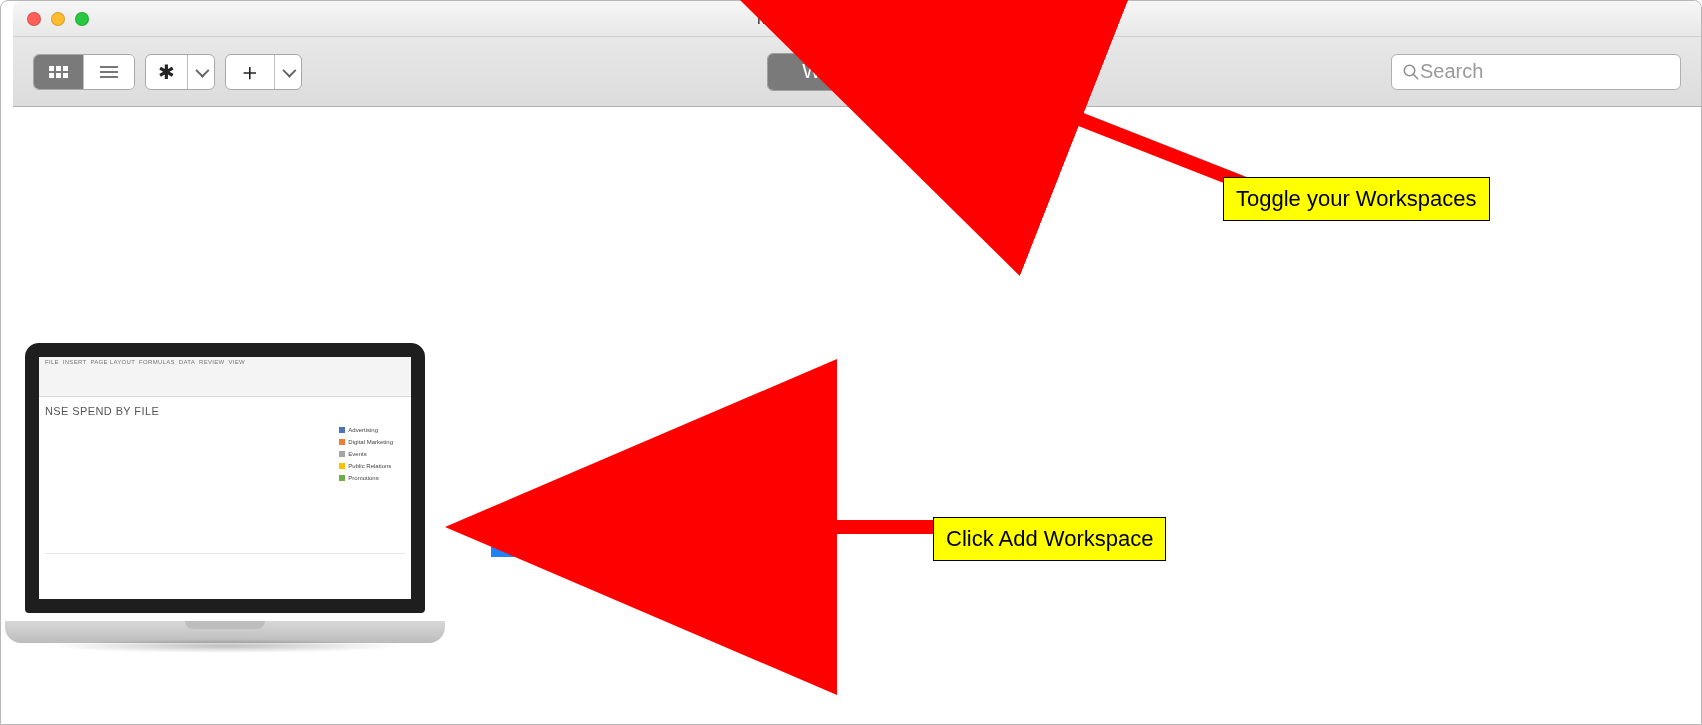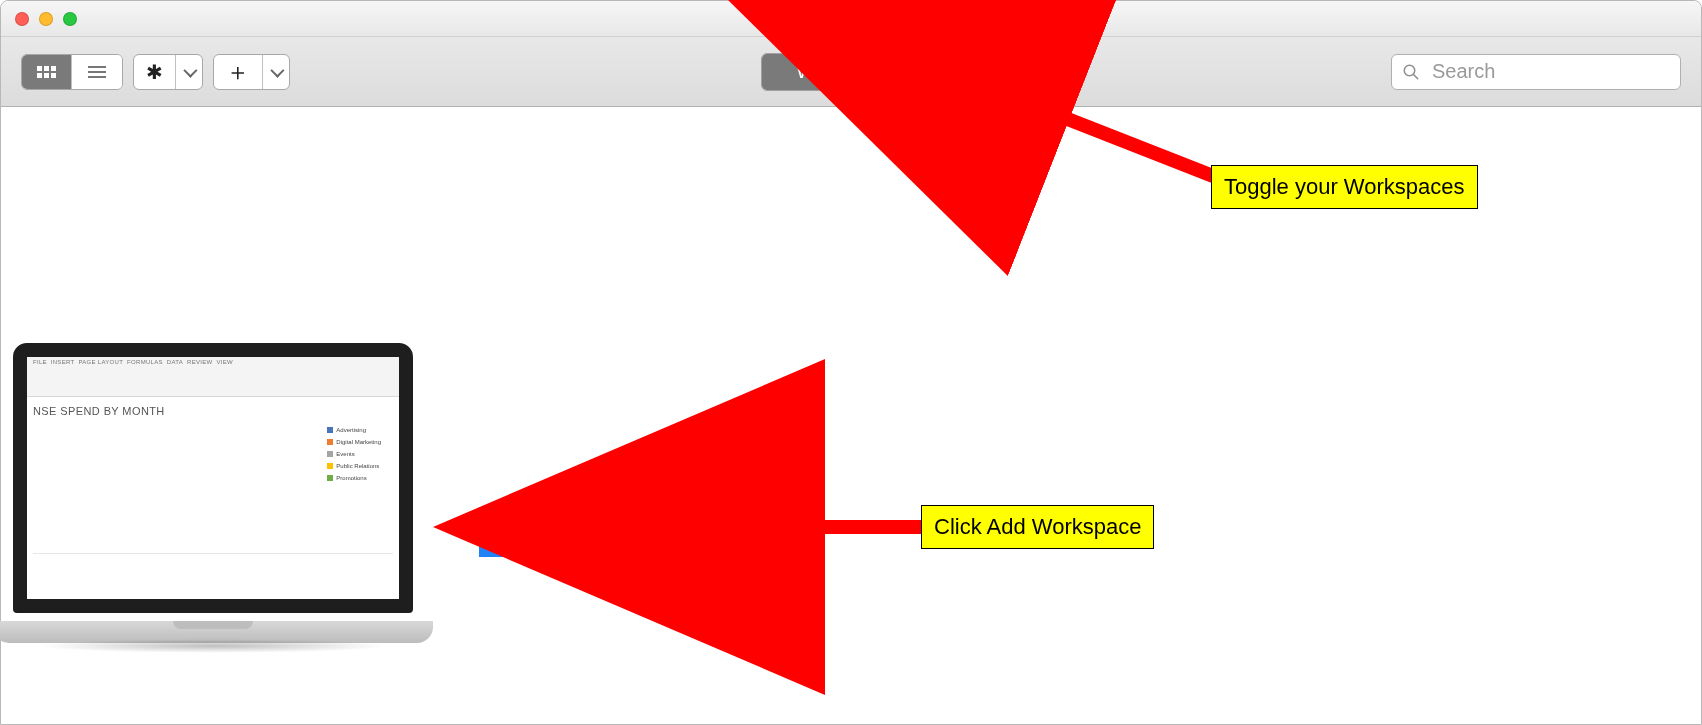--- a/index.html
+++ b/index.html
@@ -1,17 +1,17 @@
 <!DOCTYPE html>
 <html><head>
 <meta charset="utf-8">
 <style>
   * { box-sizing: border-box; margin: 0; padding: 0; }
   html, body { width: 1702px; height: 725px; font-family: -apple-system, "Helvetica Neue", Arial, sans-serif; background:#fff; overflow:hidden; }
-  .window { width:100%; height:100%; display:flex; flex-direction:column; border:1px solid #b8b8b8; border-radius:8px 8px 0 0; position:relative; }
+  .window { width:100%; height:100%; display:flex; flex-direction:column; border:1px solid #b8b8b8; border-radius:8px 8px 0 0; position:relative;padding-left:12px; }
 
   
   .titlebar { height:36px; background:linear-gradient(#f6f6f6,#e8e8e8); border-bottom:1px solid #d0d0d0; display:flex; align-items:center; position:relative; border-radius:8px 8px 0 0;}
   .traffic { display:flex; gap:10px; padding-left:14px; }
   .tl { width:14px; height:14px; border-radius:50%; border:1px solid rgba(0,0,0,.15);}
   .tl.red{background:#ff5f57;} .tl.yellow{background:#febc2e;} .tl.green{background:#28c840;}
   .title { position:absolute; left:0; right:0; text-align:center; font-size:17px; color:#333; font-weight:400; pointer-events:none;}
 
   
   .toolbar { height:70px; background:linear-gradient(#e8e8e8,#dcdcdc); border-bottom:1px solid #b0b0b0; display:flex; align-items:center; padding:0 20px; position:relative; }
@@ -36,21 +36,21 @@
   .plus{ font-size:24px; font-weight:300; color:#222; line-height:0;}
 
   
   .tabs { position:absolute; left:50%; transform:translateX(-50%); display:flex; border:1px solid #a0a0a0; border-radius:6px; overflow:hidden; height:38px; background:#fff;}
   .tab { width:178px; display:flex; align-items:center; justify-content:center; font-size:20px; color:#333; cursor:pointer; border-right:1px solid #a0a0a0;}
   .tab:last-child{border-right:none;}
   .tab.active{ background:#7a7a7a; color:#fff;}
 
   
   .search-wrap{ margin-left:auto; }
-  .search{ width:290px; height:36px; border:1px solid #b0b0b0; border-radius:6px; background:#fff; display:flex; align-items:center; padding:0 10px; gap:12px;}
+  .search{ width:290px; height:36px; border:1px solid #b0b0b0; border-radius:6px; background:#fff; display:flex; align-items:center; padding:0 10px; gap:0;}
   .search svg{ flex:0 0 auto;}
   .search input{ border:none; outline:none; font-size:20px; color:#555; width:100%; background:transparent;}
   .search input::placeholder{ color:#9a9a9a; }
 
   
   .content{ flex:1; background:#fff; position:relative; }
 
   .prompt-text{ position:absolute; left:478px; top:316px; font-size:27px; color:#333; line-height:1.35; font-weight:400; max-width:360px;}
   .add-btn{ position:absolute; left:478px; top:400px; background:#1f83f7; color:#fff; font-size:22px; padding:12px 28px; border:none; cursor:pointer;}
 
@@ -68,21 +68,21 @@
   .c1{background:#4a73b8;} .c2{background:#ee7d31;} .c3{background:#a5a5a5;} .c4{background:#ffc000;} .c5{background:#71ad47;}
   .legend-s{ position:absolute; right:18px; top:70px; font-size:6px; color:#444; display:flex; flex-direction:column; gap:6px;}
   .legend-s div{display:flex; align-items:center; gap:3px;}
   .legend-s i{width:6px;height:6px; display:inline-block;}
   .tablezone{ position:absolute; left:6px; right:6px; bottom:6px; height:40px; font-size:5px; color:#666; border-top:1px solid #e6e6e6;}
   .base{ position:absolute; left:0; right:0; bottom:0; height:22px; background:linear-gradient(#d8d8d8,#bcbcbc); border-radius:0 0 16px 16px;}
   .notch{ position:absolute; left:50%; top:0; transform:translateX(-50%); width:80px; height:8px; background:#bdbdbd; border-radius:0 0 8px 8px;}
   .shadow-under{ position:absolute; left:10%; right:10%; bottom:-10px; height:14px; background:radial-gradient(ellipse at center, rgba(0,0,0,.25), transparent 70%);}
 
   
-  .callout{ position:absolute; background:#ffff00; border:1px solid #000; font-size:22px; color:#000; padding:8px 12px; white-space:nowrap;}
+  .callout{ position:absolute; background:#ffff00; border:1px solid #000; font-size:22px; color:#000; padding:8px 12px; white-space:nowrap;margin-top:12px;}
   .arrow{ position:absolute; overflow:visible; pointer-events:none;}
 </style>
 </head>
 <body>
 
 <div class="window">
 
   <div class="titlebar">
     <div class="traffic">
       <div class="tl red"></div>
@@ -150,21 +150,21 @@
   </div>
 
   <div class="content">
 
     <div class="laptop">
       <div class="screen">
         <div class="screen-inner">
           <div class="ribbon">
               <div class="tabsrow">&nbsp;FILE&nbsp;&nbsp;INSERT&nbsp;&nbsp;PAGE LAYOUT&nbsp;&nbsp;FORMULAS&nbsp;&nbsp;DATA&nbsp;&nbsp;REVIEW&nbsp;&nbsp;VIEW</div>
             </div>
-          <div class="sheet-title">NSE SPEND BY MONTH</div>
+          <div class="sheet-title">NSE SPEND BY FILE</div>
           <div class="chart-area">
             <div class="bars">
               <div class="grp">
                   <span class="c1" style="height:55%"></span>
                   <span class="c2" style="height:78%"></span>
                   <span class="c3" style="height:38%"></span>
                   <span class="c4" style="height:62%"></span>
                 </div>
               <div class="grp">
                   <span class="c1" style="height:70%"></span>

